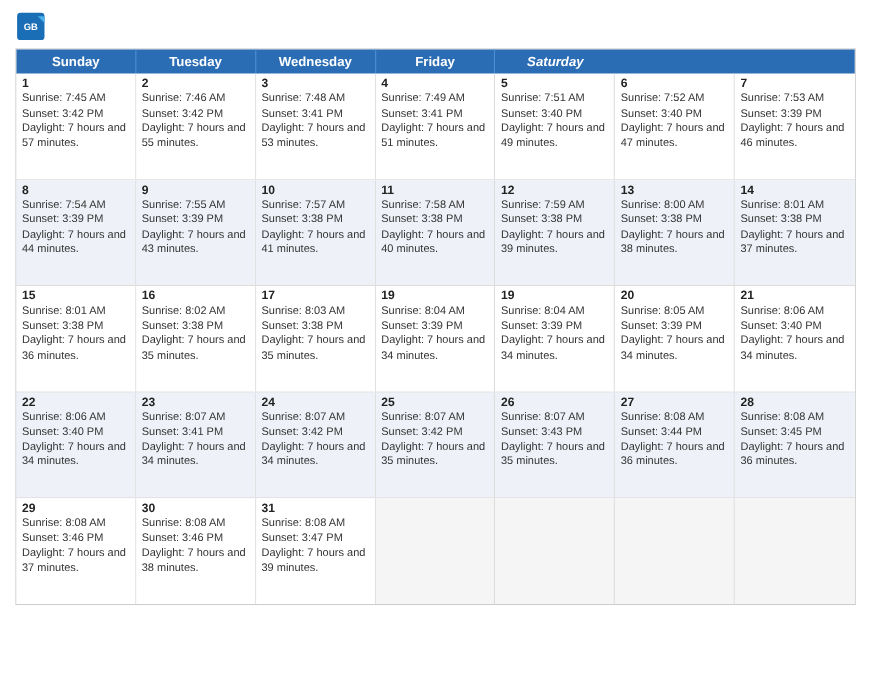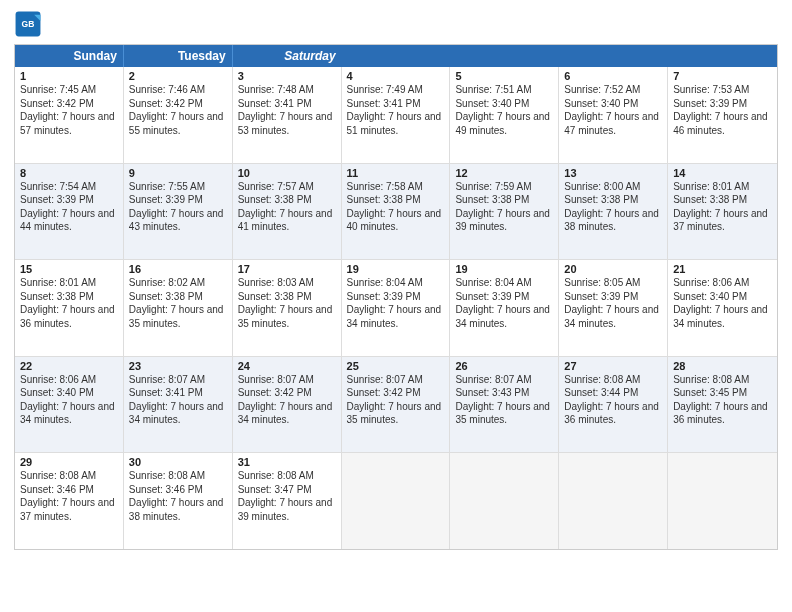--- a/index.html
+++ b/index.html
@@ -63,21 +63,21 @@
     .cal-header-row {
       display: grid;
       grid-template-columns: repeat(7, 1fr);
       background: #2a6db5;
     }
     .cal-header-cell {
       color: #fff;
       font-size: 12px;
       font-weight: bold;
       padding: 4px 6px;
-      text-align: right;
+      text-align: center;
       border-right: 1px solid #4a8fd5;
     }
     .cal-header-cell:last-child {
       border-right: none;
       font-style: italic;
     }
     .cal-body {
       flex: 1;
       display: flex;
       flex-direction: column;
@@ -141,20 +141,22 @@
     <div class="title-area">
       <div class="month-title"></div>
       <div class="subtitle"></div>
     </div>
   </div>
 
   <div class="calendar">
     <div class="cal-header-row">
     <div class="cal-header-cell">Sunday</div>
         <div class="cal-header-cell">Tuesday</div>
+        <div class="cal-header-cell">Wednesday</div>
+        <div class="cal-header-cell">Friday</div>
         <div class="cal-header-cell">Saturday</div>
       </div>
     <div class="cal-body">
     <div class="cal-row">
           <div class="cal-cell">
             <span class="day-num">1</span>
             <div class="cell-text">Sunrise: 7:45 AM<br>Sunset: 3:42 PM<br>Daylight: 7 hours and 57 minutes.</div>
           </div>
           <div class="cal-cell">
             <span class="day-num">2</span>

